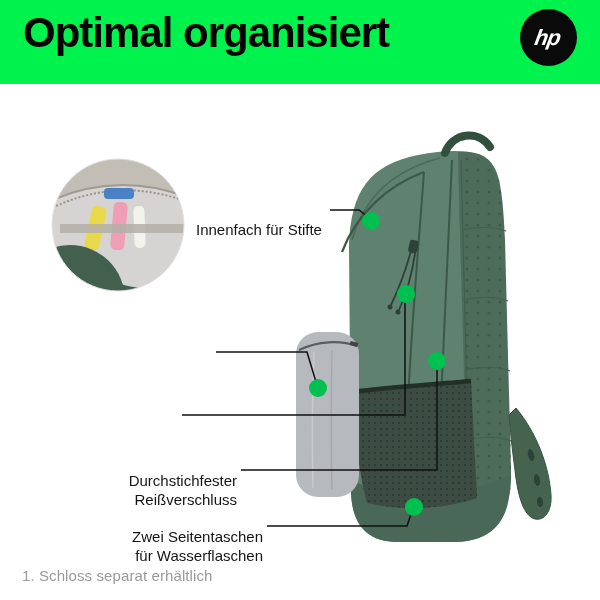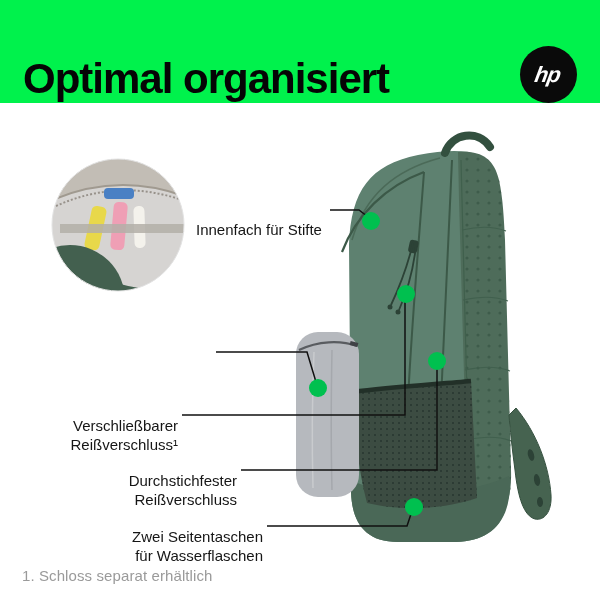--- a/index.html
+++ b/index.html
@@ -3,24 +3,24 @@
 <meta charset="utf-8">
 <style>
   * { margin:0; padding:0; box-sizing:border-box; }
   html,body { background:#ffffff; }
   .stage {
     position:relative; width:600px; height:600px; overflow:hidden;
     background:#ffffff; font-family:"Liberation Sans", sans-serif;
   }
   
   .banner {
-    position:absolute; top:0; left:0; width:600px; height:103px;
+    position:absolute; top:0; left:0; width:600px; height:84px;
     background:var(--brand_green,#00F24C);
-    display:flex; align-items:flex-end; justify-content:space-between;
-    padding:0 23px;
+    display:flex; align-items:flex-start; justify-content:space-between;
+    padding:9px 23px;
   }
   .banner-title {
     font-size:42px; font-weight:bold; color:#050505; letter-spacing:-1px;
     white-space:nowrap;
   }
   .hp-logo {
     width:57px; height:57px; border-radius:50%;
     background:var(--logo_bg,#0a0a0a); flex:0 0 auto;
     display:flex; align-items:center; justify-content:center;
   }
@@ -165,24 +165,20 @@
       <circle cx="406" cy="294" r="9" style="fill:var(--dot_green,#00C04F)"></circle>
       <circle cx="437" cy="361" r="9" style="fill:var(--dot_green,#00C04F)"></circle>
       <circle cx="318" cy="388" r="9" style="fill:var(--dot_green,#00C04F)"></circle>
       <circle cx="414" cy="507" r="9" style="fill:var(--dot_green,#00C04F)"></circle>
     </g>
   </svg>
 
   <div class="callout c1">
     <span>Innenfach für Stifte</span>
   </div>
-  <div class="callout c3">
-    <span>Verschließbarer
-Reißverschluss¹</span>
-  </div>
   <div class="callout c4">
     <span>Durchstichfester
 Reißverschluss</span>
   </div>
   <div class="callout c5">
     <span>Zwei Seitentaschen
 für Wasserflaschen</span>
   </div>
 
   <div class="footnote">1. Schloss separat erhältlich</div>

